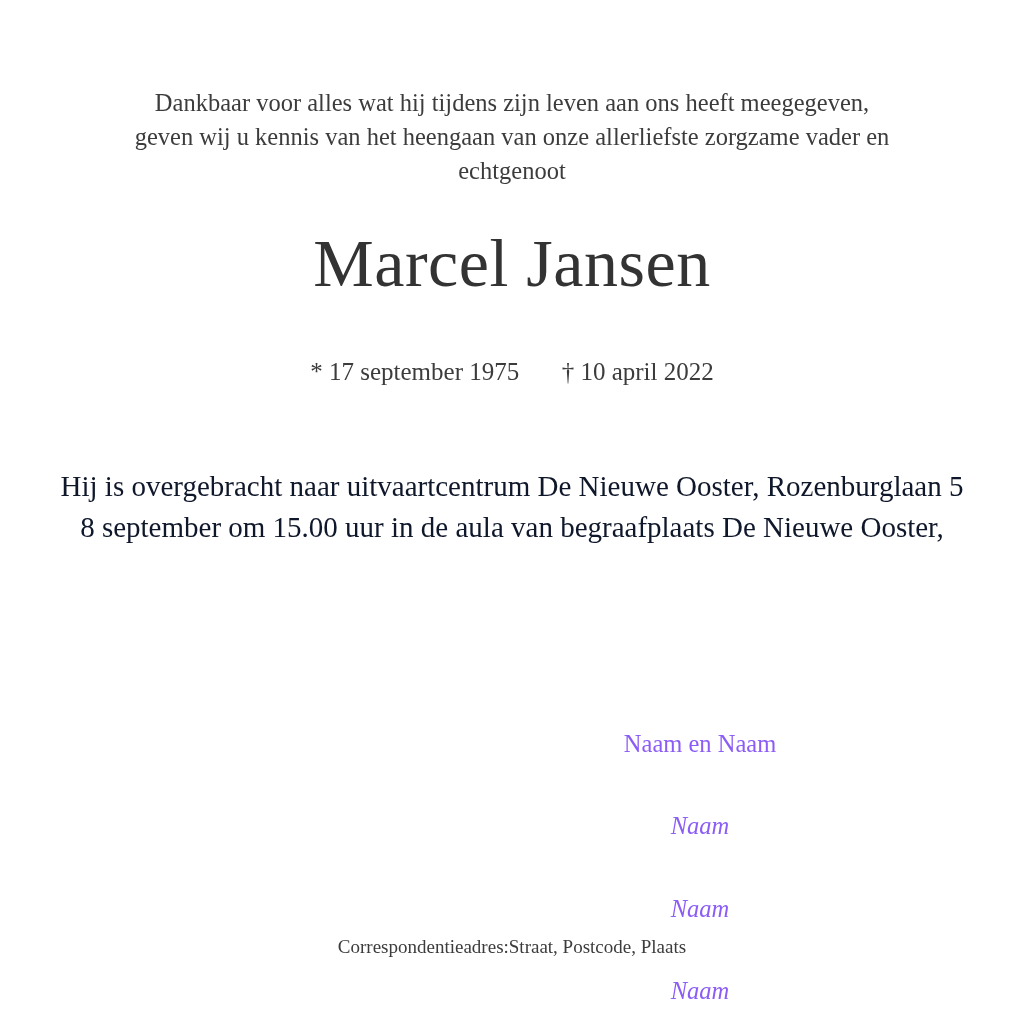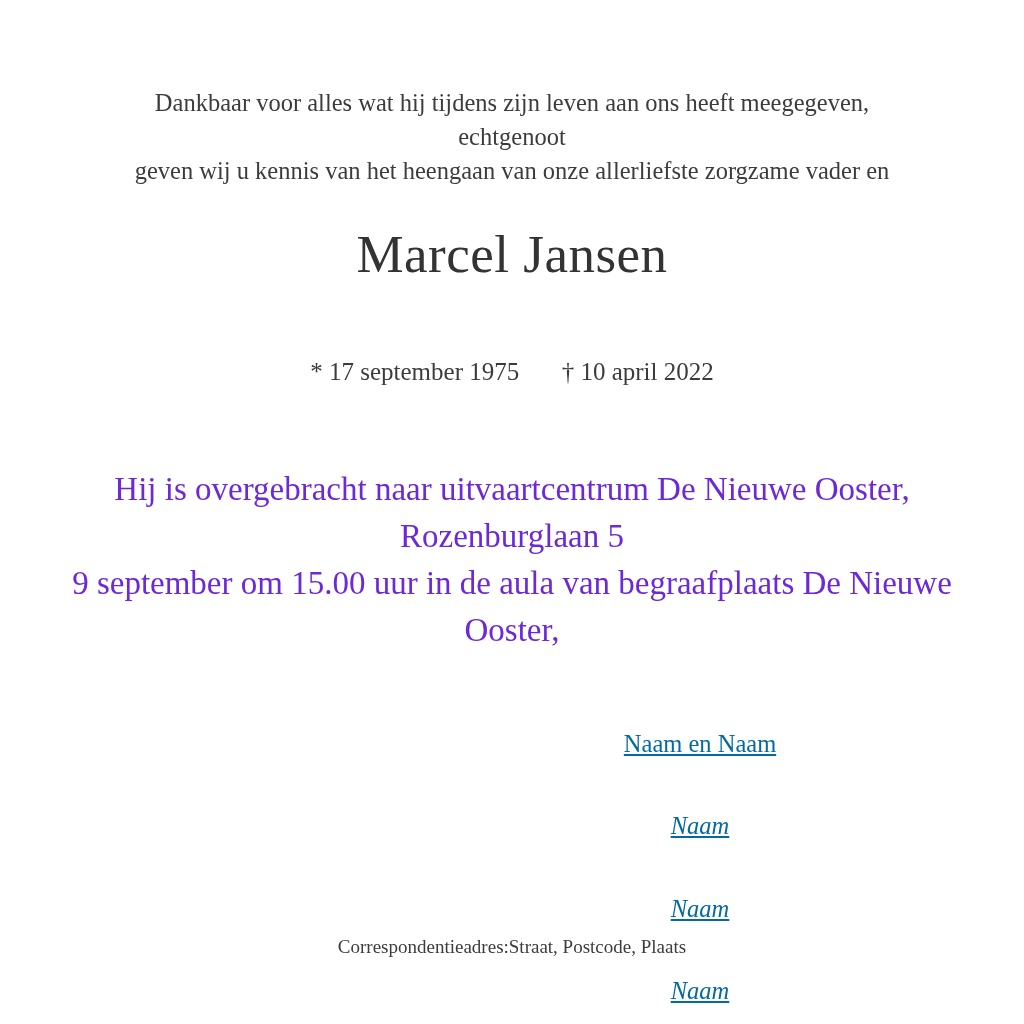--- a/index.html
+++ b/index.html
@@ -30,21 +30,21 @@
     font-size: 24.5px;
     line-height: 1.38;
     color: #3c3c3c;
   }
   .name {
     position: absolute;
     top: 224px;
     left: 52px;
     width: 920px;
     text-align: center;
-    font-size: 53px;
+    font-size: 68px;
     line-height: 1.15;
     letter-spacing: 0.5px;
     color: #333333;
   }
   .dates {
     position: absolute;
     top: 358px;
     left: 52px;
     width: 920px;
     text-align: center;
@@ -54,34 +54,33 @@
   .dates .gap {
     display: inline-block;
     width: 30px;
   }
   .body-text {
     position: absolute;
     top: 466px;
     left: 52px;
     width: 920px;
     text-align: center;
-    font-size: 33px;
+    font-size: 29px;
     line-height: 1.42;
-    color: #6d28d9;
+    color: #0f172a;
   }
   .signature {
     position: absolute;
     top: 727px;
     left: 430px;
     width: 540px;
     text-align: center;
     font-size: 24.5px;
     line-height: 1.4;
-    color: #0369a1;
-    text-decoration: underline;
+    color: #8b5cf6;
   }
   .signature .sig-italic {
     font-style: italic;
     margin-top: 48px;
   }
   .correspondence {
     position: absolute;
     top: 936px;
     left: 52px;
     width: 920px;
@@ -93,35 +92,35 @@
     display: block;
   }
 </style>
 </head>
 <body>
 
 <div class="card">
 
   <div class="intro">
     <span class="line">Dankbaar voor alles wat hij tijdens zijn leven aan ons heeft meegegeven,</span>
+    <span class="line">geven wij u kennis van het heengaan van onze allerliefste zorgzame vader en</span>
     <span class="line">echtgenoot</span>
-    <span class="line">geven wij u kennis van het heengaan van onze allerliefste zorgzame vader en</span>
   </div>
 
   <div class="name">Marcel Jansen</div>
 
   <div class="dates">
     <span>* 17 september 1975</span>
     <span class="gap"></span>
     <span>† 10 april 2022</span>
   </div>
 
   <div class="body-text">
     <span class="line">Hij is overgebracht naar uitvaartcentrum De Nieuwe Ooster, Rozenburglaan 5</span>
-    <span class="line">9 september om 15.00 uur in de aula van begraafplaats De Nieuwe Ooster,</span>
+    <span class="line">8 september om 15.00 uur in de aula van begraafplaats De Nieuwe Ooster,</span>
   </div>
 
   <div class="signature">
     <span class="line">Naam en Naam</span>
     <span class="line sig-italic">Naam</span>
     <span class="line sig-italic">Naam</span>
     <span class="line sig-italic">Naam</span>
   </div>
 
   <div class="correspondence">Correspondentieadres:Straat, Postcode, Plaats</div>

